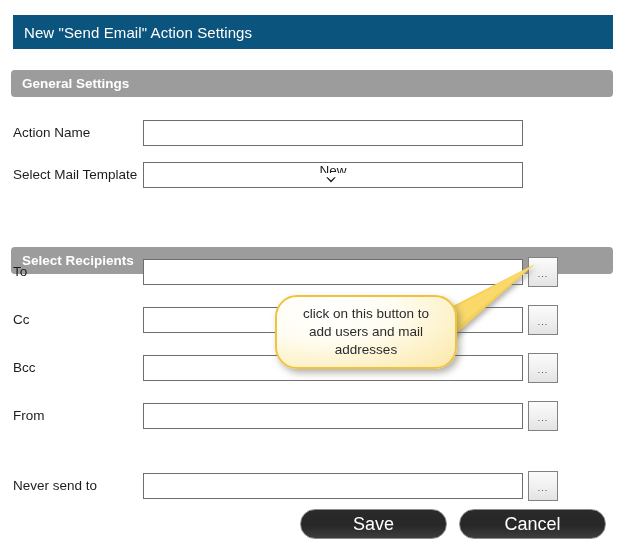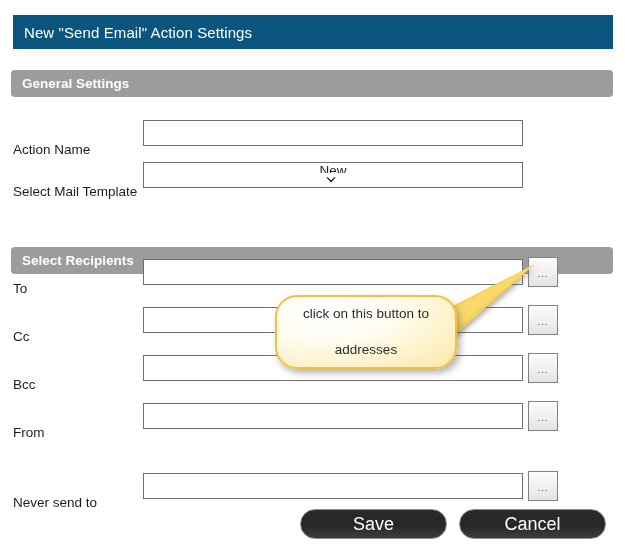--- a/index.html
+++ b/index.html
@@ -72,21 +72,20 @@
   }
   .form-row .row-label {
     position: absolute;
     left: 13px;
     top: 0;
     height: 26px;
     line-height: 26px;
     font-size: 13.5px;
     color: #1d1d1d;
     white-space: nowrap;
-    margin-top: 17px;
   }
   .text-input {
     position: absolute;
     left: 143px;
     top: 0;
     width: 380px;
     height: 26px;
     box-sizing: border-box;
     border: 1px solid #6e6e6e;
     background: #ffffff;
@@ -294,21 +293,21 @@
           <feDropShadow dx="2" dy="3" stdDeviation="2.5" flood-color="#6b6655" flood-opacity="0.5"></feDropShadow>
         </filter>
       </defs>
       <polygon points="447,309 535,264 452,337" fill="#f6cf52" filter="url(#tailshadow)"></polygon>
       <polygon points="449,311 533,265 452,332" fill="#fad96a"></polygon>
     </svg>
 
     <div class="callout-bubble">
       <div class="callout-text">
         <span>click on this button to</span><br>
-        <br>
+        <span>add users and mail</span><br>
         <span>addresses</span>
       </div>
     </div>
   </div>
 
   <div class="footer-btn" id="btn-save">
     <span>Save</span>
   </div>
   <div class="footer-btn" id="btn-cancel">
     <span>Cancel</span>

